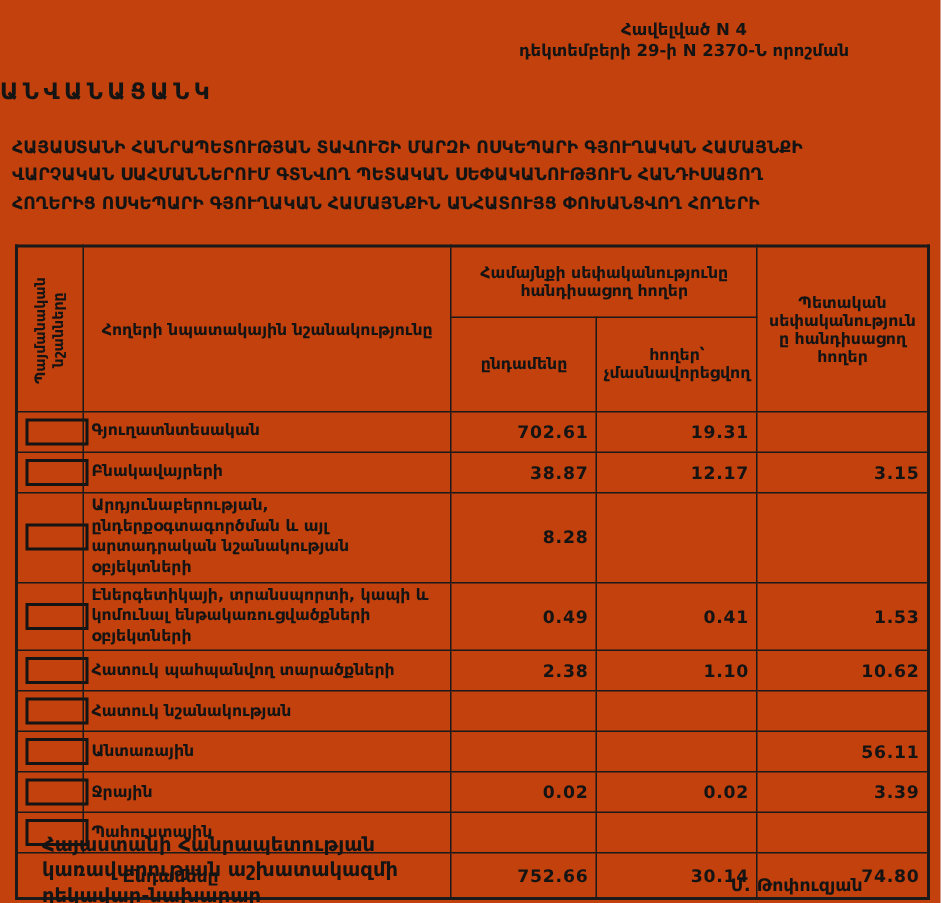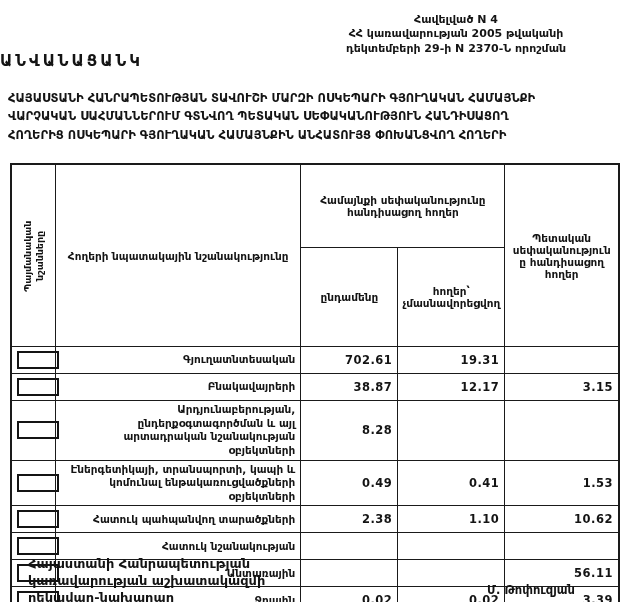--- a/index.html
+++ b/index.html
@@ -1,19 +1,19 @@
 <!DOCTYPE html>
 <html><head>
 <meta charset="utf-8">
 <style>
   html,body{margin:0;padding:0;background:#e8e8e8;}
   .page{
     position:relative;
     width:627px;height:602px;
-    background:#ffffff;
+    background:#c2410c;
     font-family:"DejaVu Sans",sans-serif;
     color:#141414;
     overflow:hidden;
   }
   
   .appendix{
     position:absolute;top:13px;right:6px;width:330px;
     text-align:center;font-size:11px;font-weight:bold;line-height:1.3;
   }
   
@@ -28,40 +28,40 @@
   }
   
   table.land-table{
     position:absolute;top:163px;left:10px;
     width:610px;border-collapse:collapse;table-layout:fixed;
   }
   table.land-table, table.land-table th, table.land-table td{
     border:1.5px solid #1a1a1a;
   }
   table.land-table{border-width:2px;}
-  th{font-size:10.5px;font-weight:bold;padding:21px 4px;vertical-align:middle;}
+  th{font-size:10.5px;font-weight:bold;padding:3px 4px;vertical-align:middle;}
   td{padding:2px 5px;vertical-align:middle;}
   .col-sym{width:44px;}
   .col-cat{width:243px;}
   .col-n1{width:96px;}
   .col-n2{width:106px;}
   .col-n3{width:113px;}
   .th-group{height:40px;}
   .th-sub{height:56px;font-size:10.5px;}
   .th-wrap{overflow-wrap:anywhere;}
   .vertical-head div{
     writing-mode:vertical-rl;transform:rotate(180deg);
     margin:0 auto;font-size:9.5px;line-height:1.25;max-height:100px;
   }
   td.sym{text-align:center;}
   .legend-box{
     width:38px;height:14px;border:2px solid #141414;margin:1px auto;
   }
   td.cat{
-    font-size:10.5px;font-weight:bold;line-height:1.3;height:22px;text-align:right;
+    font-size:10.5px;font-weight:bold;line-height:1.3;height:22px;
   }
   td.num{
     text-align:right;font-size:11.5px;font-weight:bold;height:22px;
     letter-spacing:0.5px;
   }
   tr.total-row td{height:25px;}
   td.total-label{
     font-size:11.5px;font-weight:bold;text-align:center;padding-right:90px;
   }
   
@@ -74,21 +74,20 @@
     font-size:11.5px;font-weight:bold;
   }
 </style>
 </head>
 <body>
 
 <div class="page">
 
   <div class="appendix">
     <div>Հավելված N 4</div>
-    <div>ՀՀ կառավարության 2005 թվականի</div>
     <div>դեկտեմբերի 29-ի N 2370-Ն որոշման</div>
   </div>
 
   <div class="doc-title">ԱՆՎԱՆԱՑԱՆԿ</div>
 
   <div class="subtitle">
     <div>ՀԱՅԱՍՏԱՆԻ ՀԱՆՐԱՊԵՏՈՒԹՅԱՆ ՏԱՎՈՒՇԻ ՄԱՐԶԻ ՈՍԿԵՊԱՐԻ ԳՅՈՒՂԱԿԱՆ ՀԱՄԱՅՆՔԻ</div>
     <div>ՎԱՐՉԱԿԱՆ ՍԱՀՄԱՆՆԵՐՈՒՄ ԳՏՆՎՈՂ ՊԵՏԱԿԱՆ ՍԵՓԱԿԱՆՈՒԹՅՈՒՆ ՀԱՆԴԻՍԱՑՈՂ</div>
     <div>ՀՈՂԵՐԻՑ ՈՍԿԵՊԱՐԻ ԳՅՈՒՂԱԿԱՆ ՀԱՄԱՅՆՔԻՆ ԱՆՀԱՏՈՒՅՑ ՓՈԽԱՆՑՎՈՂ ՀՈՂԵՐԻ</div>
   </div>

